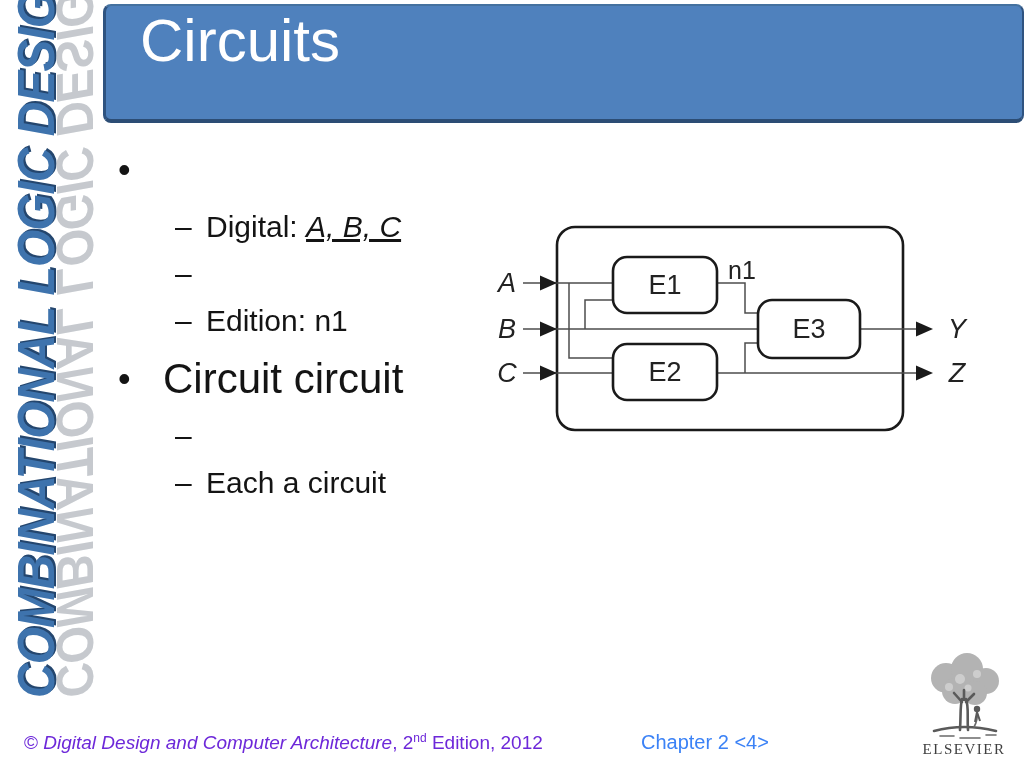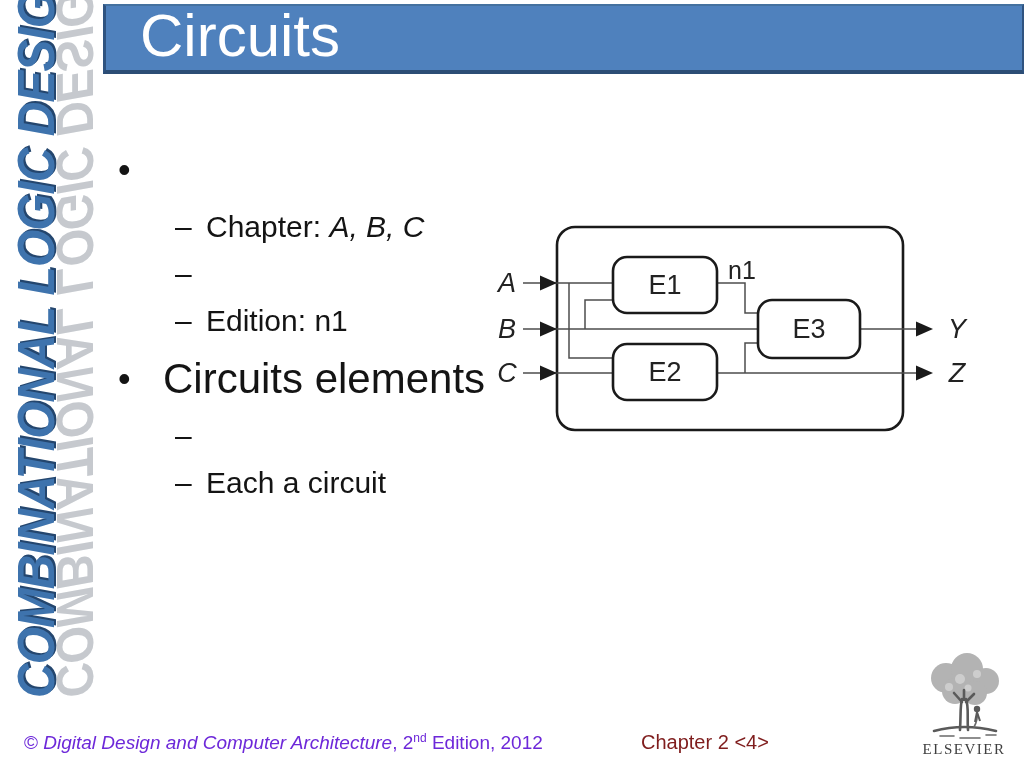--- a/index.html
+++ b/index.html
@@ -3,25 +3,25 @@
 <meta charset="utf-8">
 <style>
   html,body { margin:0; padding:0; background:#fff; }
   .slide {
     position:relative; width:1024px; height:768px; overflow:hidden;
     background:#ffffff; font-family:"Liberation Sans", sans-serif;
   }
 
   
   .title-bar {
-    position:absolute; left:103px; top:4px; width:921px; height:70px;
+    position:absolute; left:103px; top:4px; width:921px; height:119px;
     box-sizing:border-box; background:#4f81bd;
     border-top:2px solid #44719f; border-left:3px solid #2f5380;
     border-right:2px solid #2f5380; border-bottom:4px solid #2c4d75;
-    display:flex; align-items:flex-end; z-index:5;
+    display:flex; align-items:flex-start; z-index:5;border-radius:8px;
   }
   .title-text { color:#ffffff; font-size:60px; padding-left:34px; letter-spacing:0; }
 
   
   .sidebar-wrap {
     position:absolute; left:12px; top:698px; width:720px; height:112px;
     transform:rotate(-90deg) scaleX(0.92); transform-origin:0 0; z-index:1;
   }
   .vt {
     font-size:52px; font-weight:bold; font-style:italic;
@@ -29,41 +29,41 @@
   }
   .vt-main { color:#3e73ad; text-shadow:2px 2px 0 #24466e; }
   .vt-shadow { color:#c3c7cc; transform:scaleY(-1); margin-top:-9px; opacity:.95; }
 
   
   .content { position:absolute; left:118px; top:146px; width:460px; color:#141414; z-index:2; }
   .li1 { display:flex; font-size:42px; height:48px; line-height:48px; margin-bottom:15px; }
   .li1 .marker { width:45px; font-size:36px; }
   .li2 { display:flex; font-size:30px; height:36px; line-height:36px; margin-bottom:11px; margin-left:57px; }
   .li2 .marker { width:31px; }
-  .li2 i { font-style:italic; }
+  .li2 i { font-style:italic;text-decoration:underline; }
   .mt16 { margin-top:16px; }
 
   
   .diagram { position:absolute; left:480px; top:210px; z-index:2; }
   .wire { stroke:#4d4d4d; stroke-width:1.5; fill:none; }
   .obox { stroke:#1a1a1a; stroke-width:2.6; fill:none; }
   .ebox { stroke:#1a1a1a; stroke-width:2.6; fill:#ffffff; }
   .ah   { fill:#1a1a1a; stroke:none; }
   .dlbl { font:italic 27px "Liberation Sans",sans-serif; fill:#222222; text-anchor:middle; }
   .delbl{ font:27px "Liberation Sans",sans-serif; fill:#222222; text-anchor:middle; }
   .dn1  { font:25px "Liberation Sans",sans-serif; fill:#222222; text-anchor:start; }
 
   
   .footer-left {
     position:absolute; left:24px; top:731px; font-size:19px; color:#6d28d9; z-index:2;
   }
   .footer-left .book { font-style:italic; }
   .footer-left sup { font-size:12px; }
   .footer-chapter {
-    position:absolute; left:641px; top:731px; font-size:20px; color:#7f1d1d; z-index:2;
+    position:absolute; left:641px; top:731px; font-size:20px; color:#3b82f6; z-index:2;
   }
 
   
   .logo { position:absolute; left:916px; top:650px; width:96px; height:110px; z-index:2; }
   .logo text {
     font-family:"Liberation Serif", serif; font-size:15px; letter-spacing:1.5px; fill:#3f3f3f;
   }
 </style>
 </head>
 <body>
@@ -78,32 +78,32 @@
     <div class="vt vt-main">COMBINATIONAL LOGIC DESIGN</div>
     <div class="vt vt-shadow">COMBINATIONAL LOGIC DESIGN</div>
   </div>
 
   <div class="content">
     <div class="li1">
       <span class="marker">•</span>
     </div>
     <div class="li2">
       <span class="marker">–</span>
-      <span><span>Chapter: </span><i>A, B, C</i></span>
+      <span><span>Digital: </span><i>A, B, C</i></span>
     </div>
     <div class="li2">
       <span class="marker">–</span>
     </div>
     <div class="li2">
       <span class="marker">–</span>
       <span>Edition: n1</span>
     </div>
     <div class="li1 mt16">
       <span class="marker">•</span>
-      <span>Circuits elements</span>
+      <span>Circuit circuit</span>
     </div>
     <div class="li2">
       <span class="marker">–</span>
     </div>
     <div class="li2">
       <span class="marker">–</span>
       <span>Each a circuit</span>
     </div>
   </div>
 

